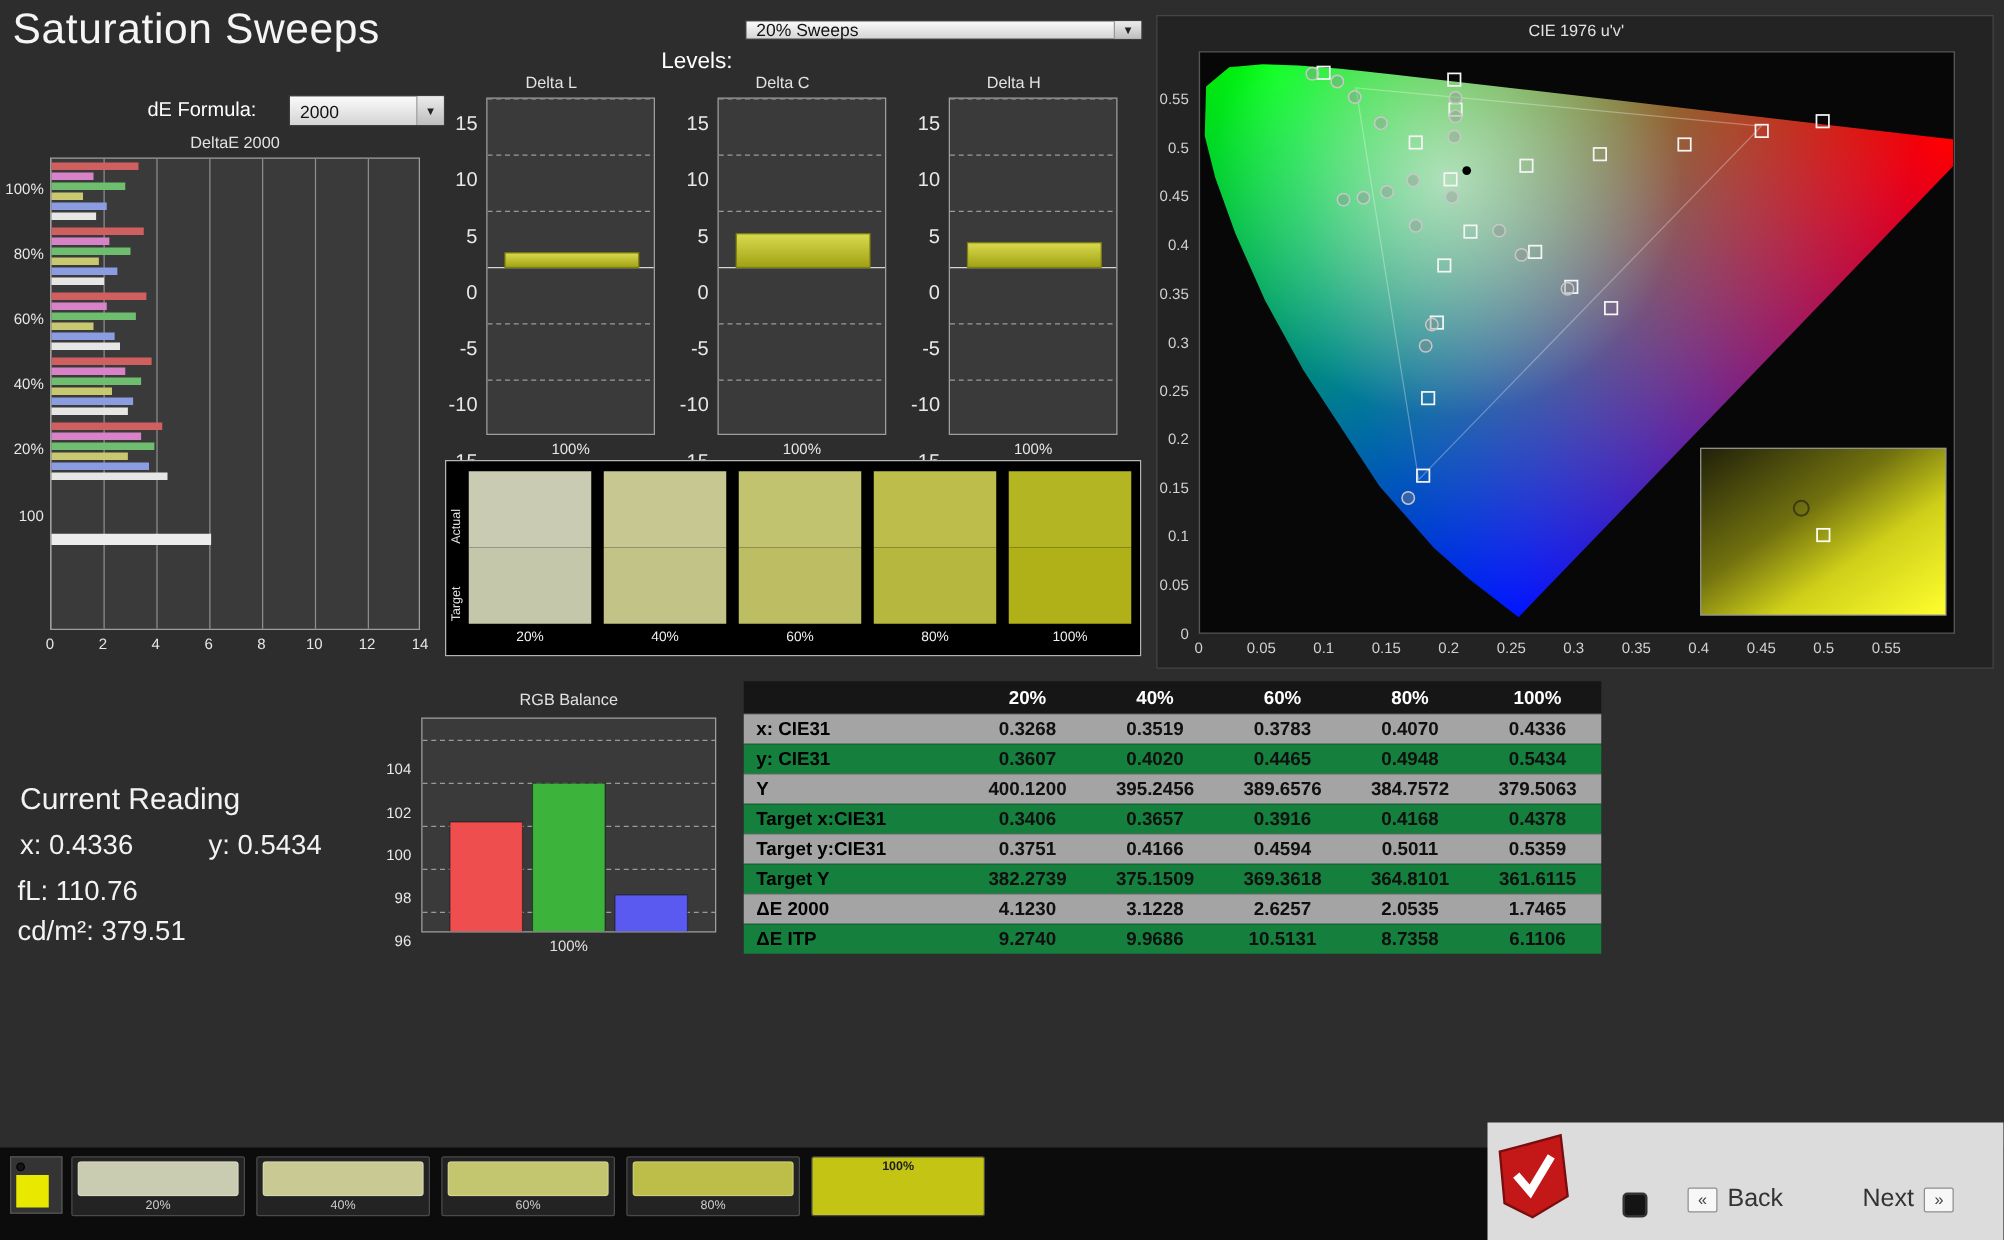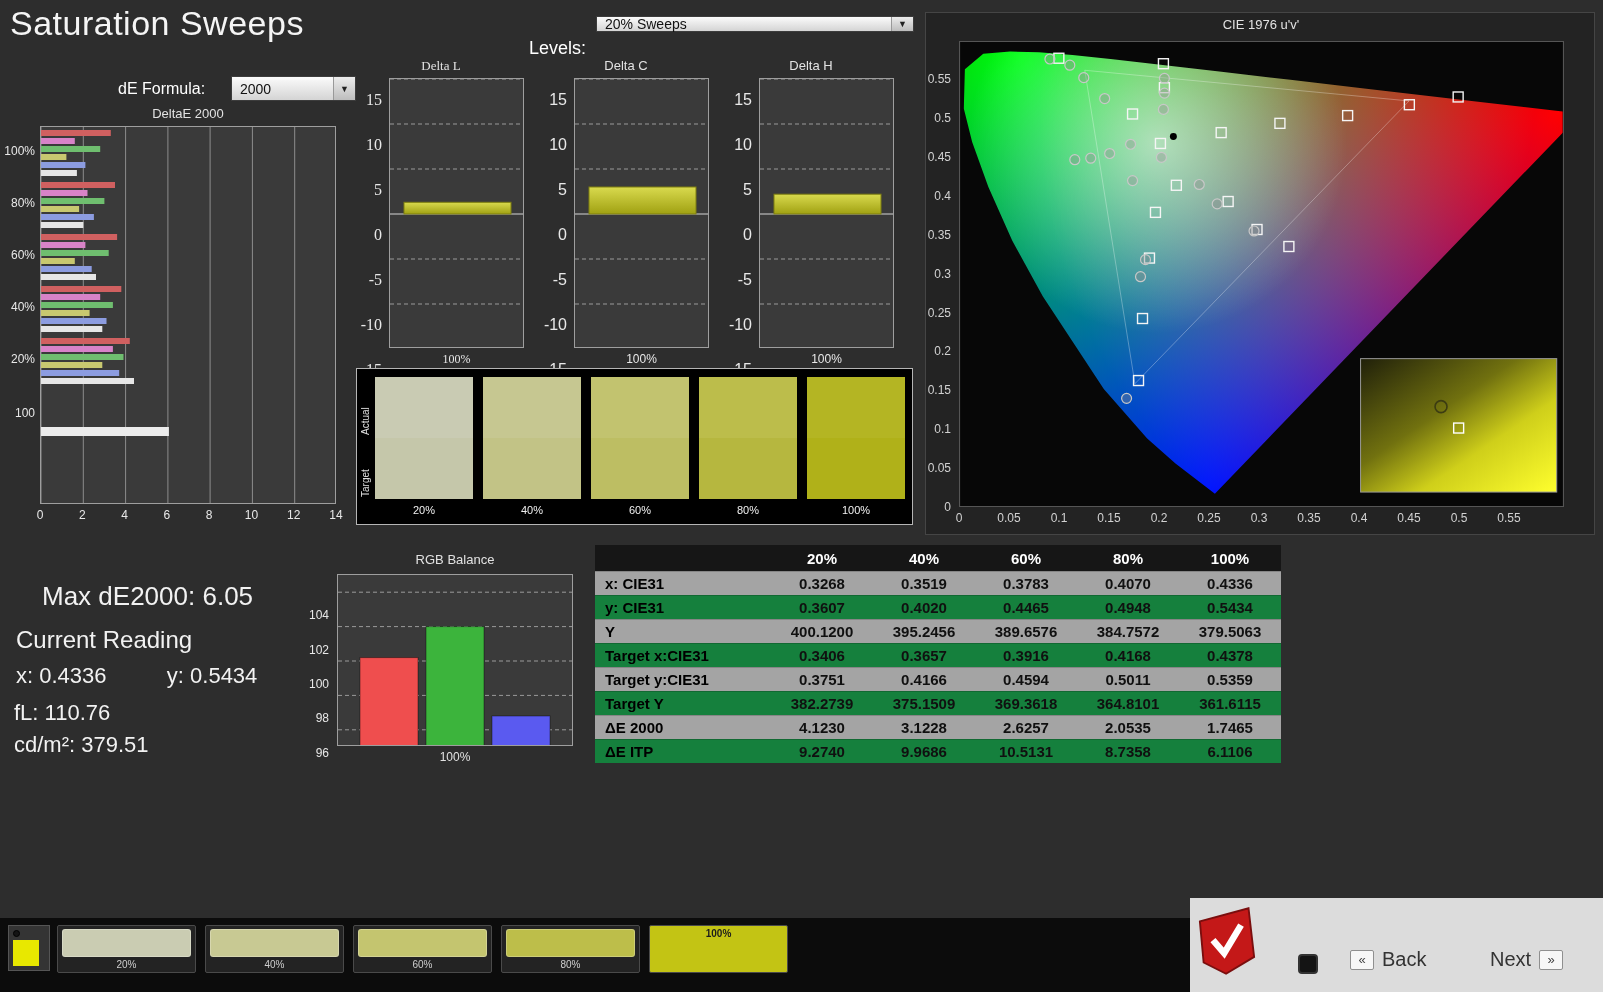--- a/index.html
+++ b/index.html
@@ -162,21 +162,21 @@
         <span class="de-xtick" style="left: 42.2857px;">2</span>
         <span class="de-xtick" style="left: 84.5714px;">4</span>
         <span class="de-xtick" style="left: 126.857px;">6</span>
         <span class="de-xtick" style="left: 169.143px;">8</span>
         <span class="de-xtick" style="left: 211.429px;">10</span>
         <span class="de-xtick" style="left: 253.714px;">12</span>
         <span class="de-xtick" style="left: 296px;">14</span>
       </div>
   </div>
 
-  <div class="delta-chart" id="delta-0" style="left:355px;font-family:Liberation Serif, serif;">
+  <div class="delta-chart" id="delta-0" style="left:355px;">
     <div class="chart-title" style="left:0;top:0;width:172px;position:absolute;">Delta L</div>
     <div class="delta-ylabels" id="delta-ylabels-0">
         <span class="dl-ytick" style="top: 13px;">15</span>
         <span class="dl-ytick" style="top: 58px;">10</span>
         <span class="dl-ytick" style="top: 103px;">5</span>
         <span class="dl-ytick" style="top: 148px;">0</span>
         <span class="dl-ytick" style="top: 193px;">-5</span>
         <span class="dl-ytick" style="top: 238px;">-10</span>
         <span class="dl-ytick" style="top: 283px;">-15</span>
       </div>
@@ -399,24 +399,20 @@
         <span class="cie-xtick" style="left: 283px;">0.25</span>
         <span class="cie-xtick" style="left: 333px;">0.3</span>
         <span class="cie-xtick" style="left: 383px;">0.35</span>
         <span class="cie-xtick" style="left: 433px;">0.4</span>
         <span class="cie-xtick" style="left: 483px;">0.45</span>
         <span class="cie-xtick" style="left: 533px;">0.5</span>
         <span class="cie-xtick" style="left: 583px;">0.55</span>
       </div>
   </div>
 
-  <div class="reading r-big" style="left:42px;top:581px;">
-    <span>Max dE2000:</span>
-    <span>6.05</span>
-  </div>
   <div class="reading r-mid" style="left:16px;top:626px;">Current Reading</div>
   <div class="reading r-sm" style="left:16px;top:663px;">
     <span>x:</span>
     <span>0.4336</span>
     <span style="display:inline-block;width:48px;"></span>
     <span>y:</span>
     <span>0.5434</span>
   </div>
   <div class="reading r-sm" style="left:14px;top:700px;">
     <span>fL:</span>

